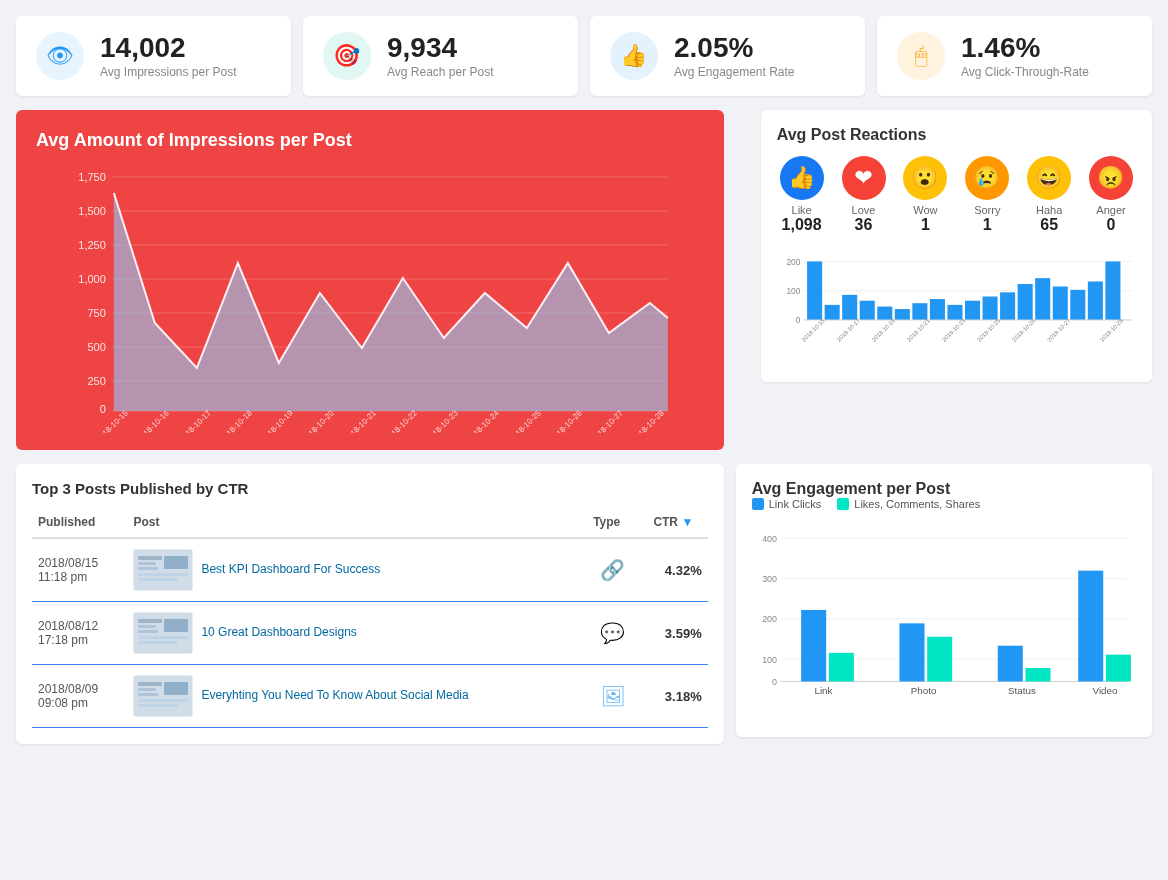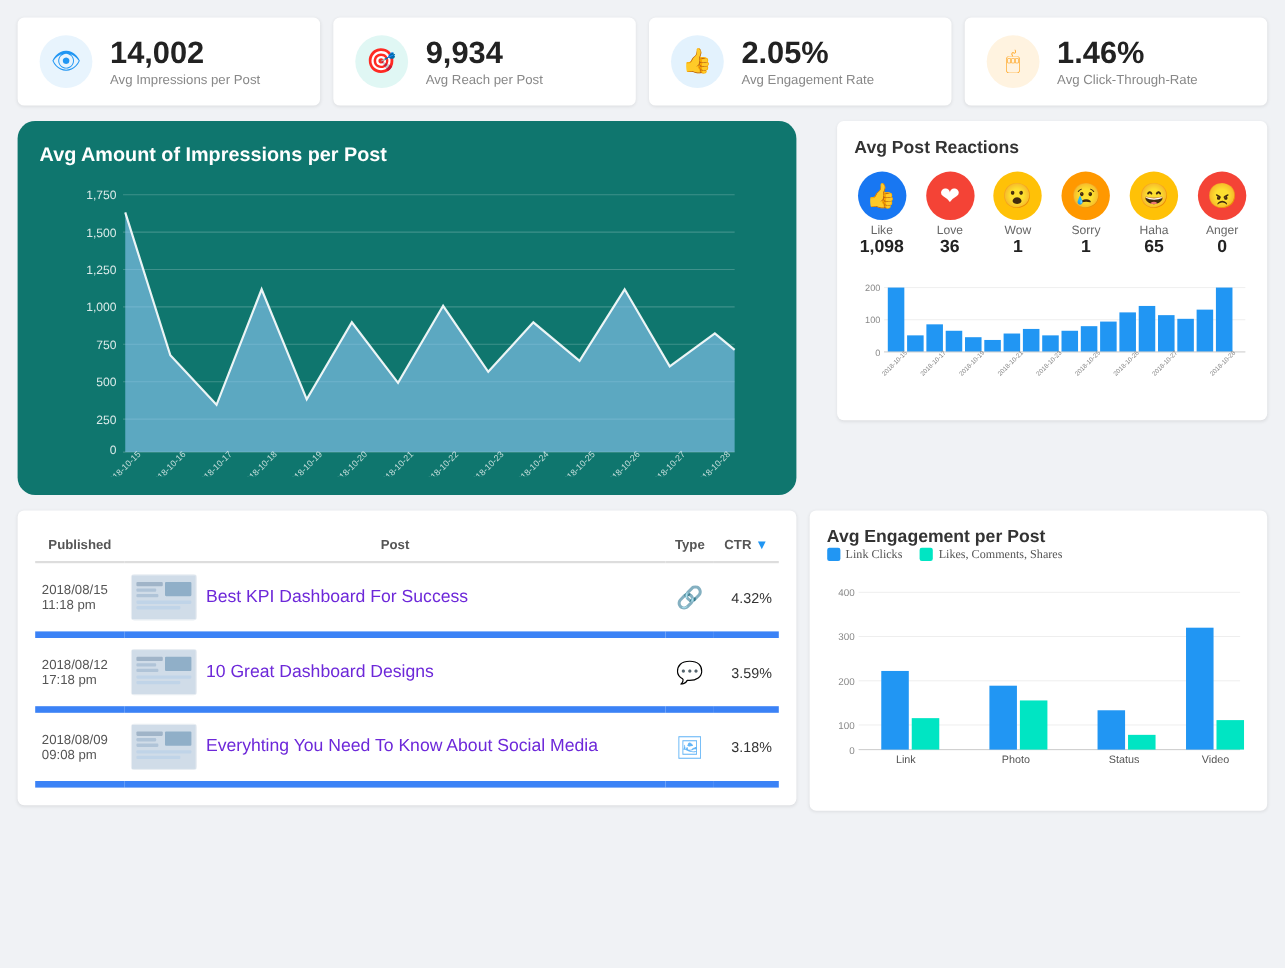--- a/index.html
+++ b/index.html
@@ -28,23 +28,23 @@
     .right-col { flex: 1; }
 
     .card {
       background: #fff; border-radius: 6px;
       box-shadow: 0 1px 3px rgba(0,0,0,0.08);
       padding: 16px;
     }
 
     
     .impressions-card {
-      background: #0f766e;
+      background: #ef4444;
       color: #fff;
-      border-radius: 16px;
+      border-radius: 6px;
       padding: 20px;
       height: 340px;
       position: relative;
       overflow: hidden;
     }
     .impressions-card h3 { font-size: 18px; font-weight: 600; margin-bottom: 12px; }
 
     
     .reactions-card { height: 272px; margin-left: 25px; }
     .reactions-card h3 { font-size: 16px; font-weight: 600; margin-bottom: 12px; }
@@ -61,37 +61,37 @@
     .emoji-anger { background: #f44336; color: #fff; }
 
     
     .bottom-row { display: flex; gap: 12px; }
     .bottom-left { flex: 1.7; }
     .bottom-right { flex: 1; }
 
     
     .table-card h3 { font-size: 15px; font-weight: 600; margin-bottom: 10px; }
     table { width: 100%; border-collapse: collapse; }
-    thead th { font-size: 12px; font-weight: 600; color: #555; padding: 8px 6px; text-align: center; border-bottom: 2px solid #ddd; }
+    thead th { font-size: 12px; font-weight: 600; color: #555; padding: 8px 6px; text-align: left; border-bottom: 2px solid #ddd; }
     thead th:last-child { text-align: center; }
-    tbody td { padding: 10px 6px; border-bottom: 6px solid #3b82f6; vertical-align: middle; }
+    tbody td { padding: 10px 6px; border-bottom: 1px solid #3b82f6; vertical-align: middle; }
     .post-thumb { width: 60px; height: 42px; background: #e8edf2; border-radius: 3px; overflow: hidden; flex-shrink: 0; display: flex; align-items: center; justify-content: center; }
     .post-cell { display: flex; align-items: center; gap: 8px; }
-    .post-title { font-size: 16px; color: #6d28d9; line-height: 1.3; }
+    .post-title { font-size: 12px; color: #0369a1; line-height: 1.3; }
     .type-icon { color: #64b5f6; font-size: 18px; text-align: center; }
-    .ctr-val { font-size: 13px; font-weight: 400; text-align: right; }
+    .ctr-val { font-size: 13px; font-weight: 700; text-align: right; }
     .sort-icon { color: #2196f3; }
 
     
     svg text { font-family: 'Segoe UI', Arial, sans-serif; }
 
     
     .engagement-card h3 { font-size: 16px; font-weight: 600; }
     .engagement-card .subtitle { font-size: 11px; color: #888; margin-bottom: 8px; }
-    .legend { display: flex; gap: 16px; margin-bottom: 8px; font-family: Liberation Serif, serif; }
+    .legend { display: flex; gap: 16px; margin-bottom: 8px; }
     .legend-item { display: flex; align-items: center; gap: 5px; font-size: 11px; color: #555; }
     .legend-dot { width: 12px; height: 12px; border-radius: 2px; }
   </style>
 </head>
 <body>
 <div class="dashboard">
 
   <div class="kpi-row">
     <div class="kpi-card">
       <div class="kpi-icon blue">👁</div>
@@ -245,20 +245,21 @@
           <text x="339" y="92" fill="#888" font-size="7" text-anchor="middle" transform="rotate(-45,339,92)">2018-10-27</text>
           <text x="402" y="92" fill="#888" font-size="7" text-anchor="middle" transform="rotate(-45,402,92)">2018-10-28</text>
         </svg>
       </div>
     </div>
   </div>
 
   <div class="bottom-row">
     <div class="bottom-left">
       <div class="card table-card">
+        <h3>Top 3 Posts Published by CTR</h3>
         <table>
           <thead>
             <tr>
               <th>Published</th>
               <th>Post</th>
               <th>Type</th>
               <th><span>CTR</span> <span class="sort-icon">▼</span></th>
             </tr>
           </thead>
           <tbody id="posts-tbody">

